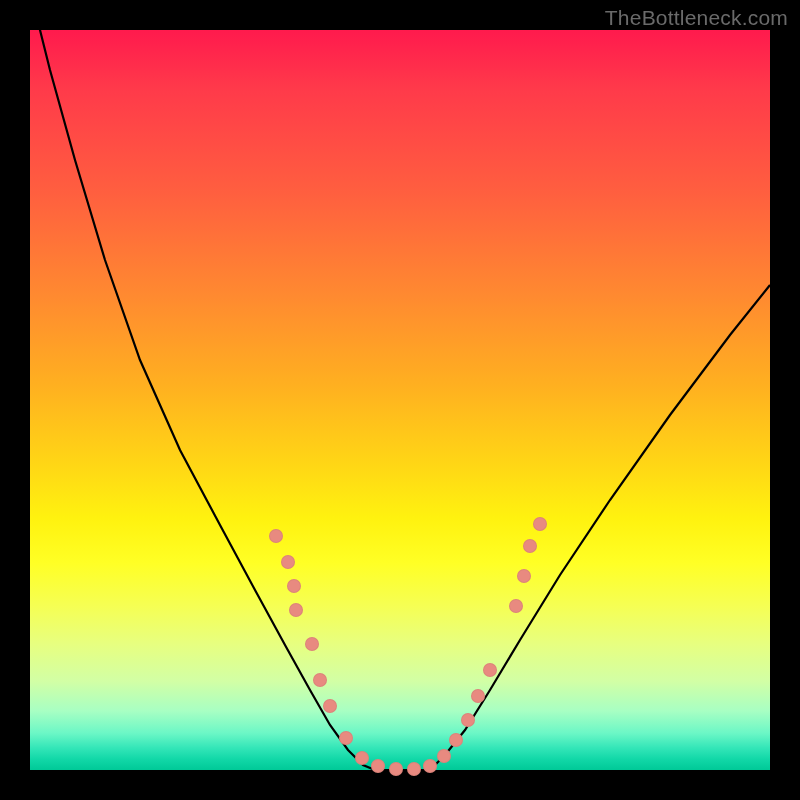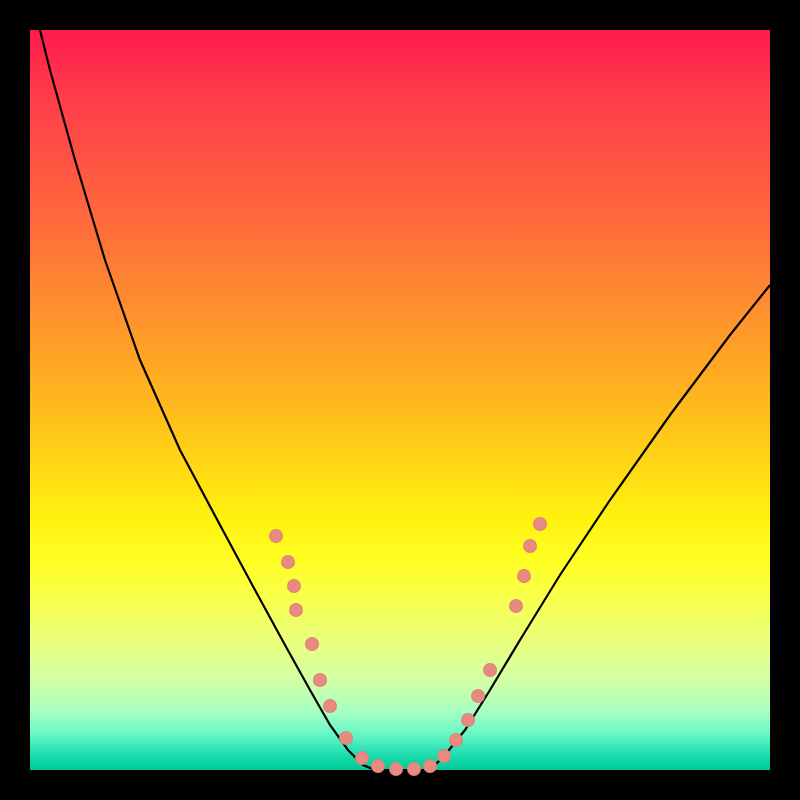--- a/index.html
+++ b/index.html
@@ -78,20 +78,21 @@
     border-radius: 50%;
     background: #e88a80;
     box-shadow: inset 0 0 0 1px rgba(0,0,0,0.05);
   }
 </style>
 </head>
 <body>
 
 <div class="frame">
 
+  <div class="watermark">TheBottleneck.com</div>
 
   <div class="plot-area">
     <div class="gradient-bg"></div>
 
     <svg class="curve" viewBox="0 0 740 740" preserveAspectRatio="none">
       <path id="curve-left" fill="none" stroke="#000" stroke-width="2.2" d="M0 -40 L20 40 L45 130 L75 230 L110 330 L150 420 L190 495 L225 560 L255 615 L280 660 L300 695 L318 720 L333 735 L345 740"></path>
       <path id="curve-floor" fill="none" stroke="#000" stroke-width="2.2" d="M345 740 L358 740 L372 740 L386 740 L400 740"></path>
       <path id="curve-right" fill="none" stroke="#000" stroke-width="2.2" d="M400 740 L415 725 L435 700 L460 660 L490 610 L530 545 L580 470 L640 385 L700 305 L740 255"></path>
     </svg>
 

